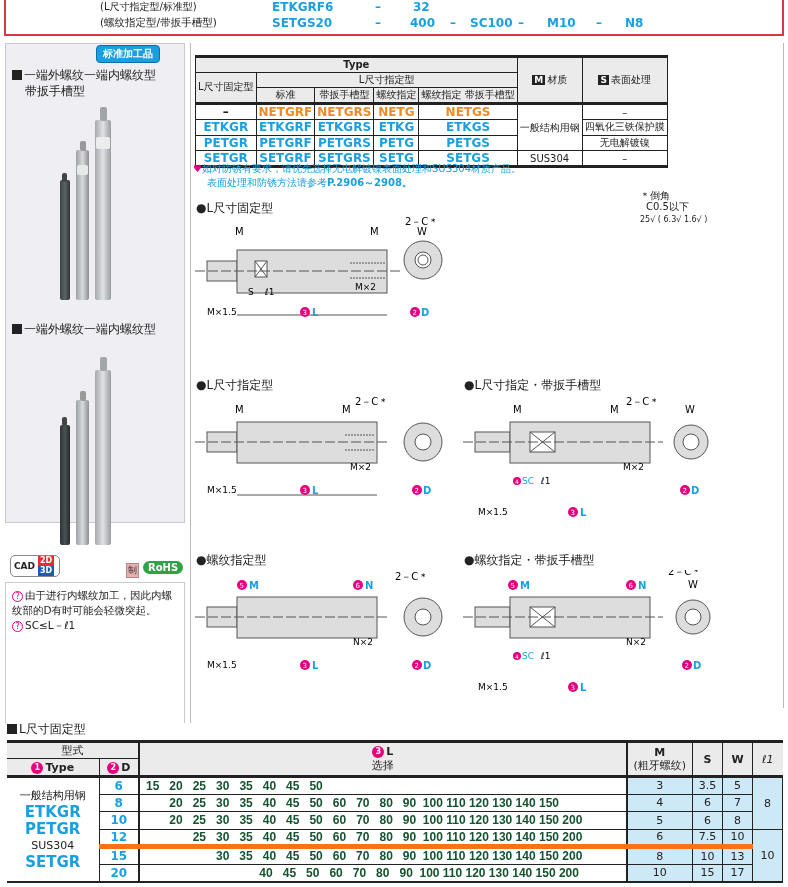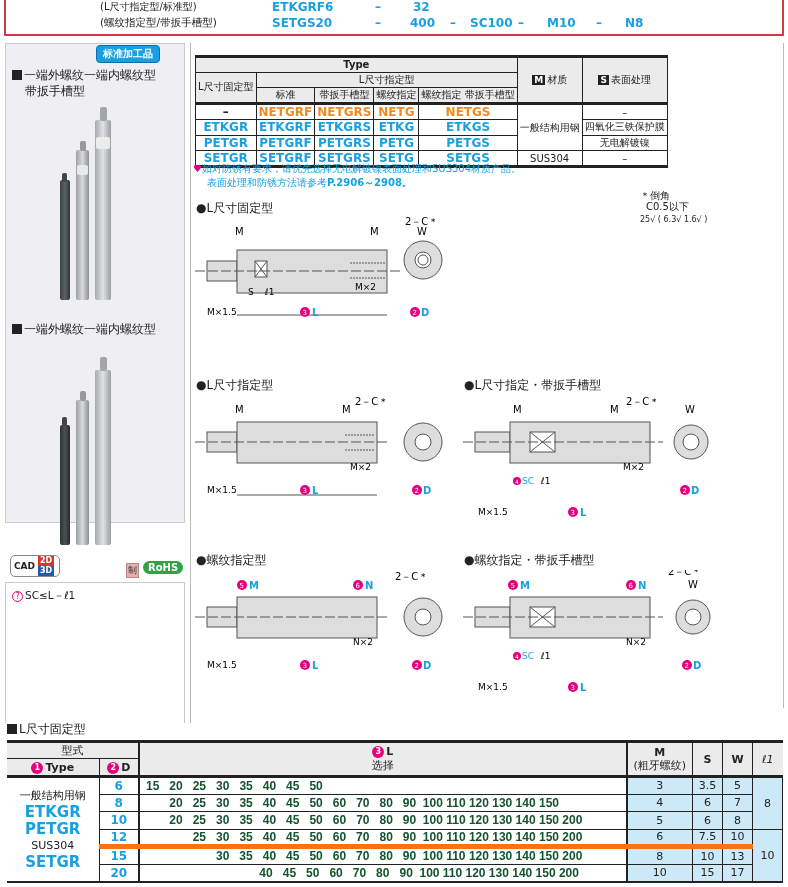--- a/index.html
+++ b/index.html
@@ -99,20 +99,21 @@
   <span style="display:flex;flex-direction:column;margin-left:3px;font-size:8px;font-weight:bold;color:#fff;line-height:10px">
     <span style="background:#e03030;padding:0 2px">2D</span>
     <span style="background:#1e5ab0;padding:0 2px">3D</span>
   </span>
 </div>
 <div class="abs" style="left:126px;top:563px;background:#e7b0b0;color:#333;font-size:9px;padding:0 1px;border:1px solid #b88">制</div>
 <div class="abs" style="left:143px;top:561px;background:#2ea245;color:#fff;font-size:10px;font-weight:bold;border-radius:7px;padding:1px 5px">RoHS</div>
 <div class="abs" style="left:5px;top:582px;width:180px;height:1px;background:#c9c9cf"></div>
 <div class="abs leftnotes" style="top:583px;height:140px"></div>
 <div class="abs" style="left:12px;top:588px;width:168px">
+  <div class="note-line"><span class="ic-bulb">?</span><span>由于进行内螺纹加工，因此内螺纹部的D有时可能会轻微突起。</span></div>
   <div class="note-line"><span class="ic-bulb">?</span><span>SC≤L－ℓ1</span></div>
 </div>
 
 <table class="typetbl">
   <tbody>
       <tr class="topline">
     <th colspan="5" class="topline" style="font-weight:bold">Type</th>
     <th rowspan="3" class="topline" style="width:80px"><span class="mark-box">M</span><span>材质</span></th>
     <th rowspan="3" class="topline" style="width:82px"><span class="mark-box">S</span><span>表面处理</span></th>
   </tr>

